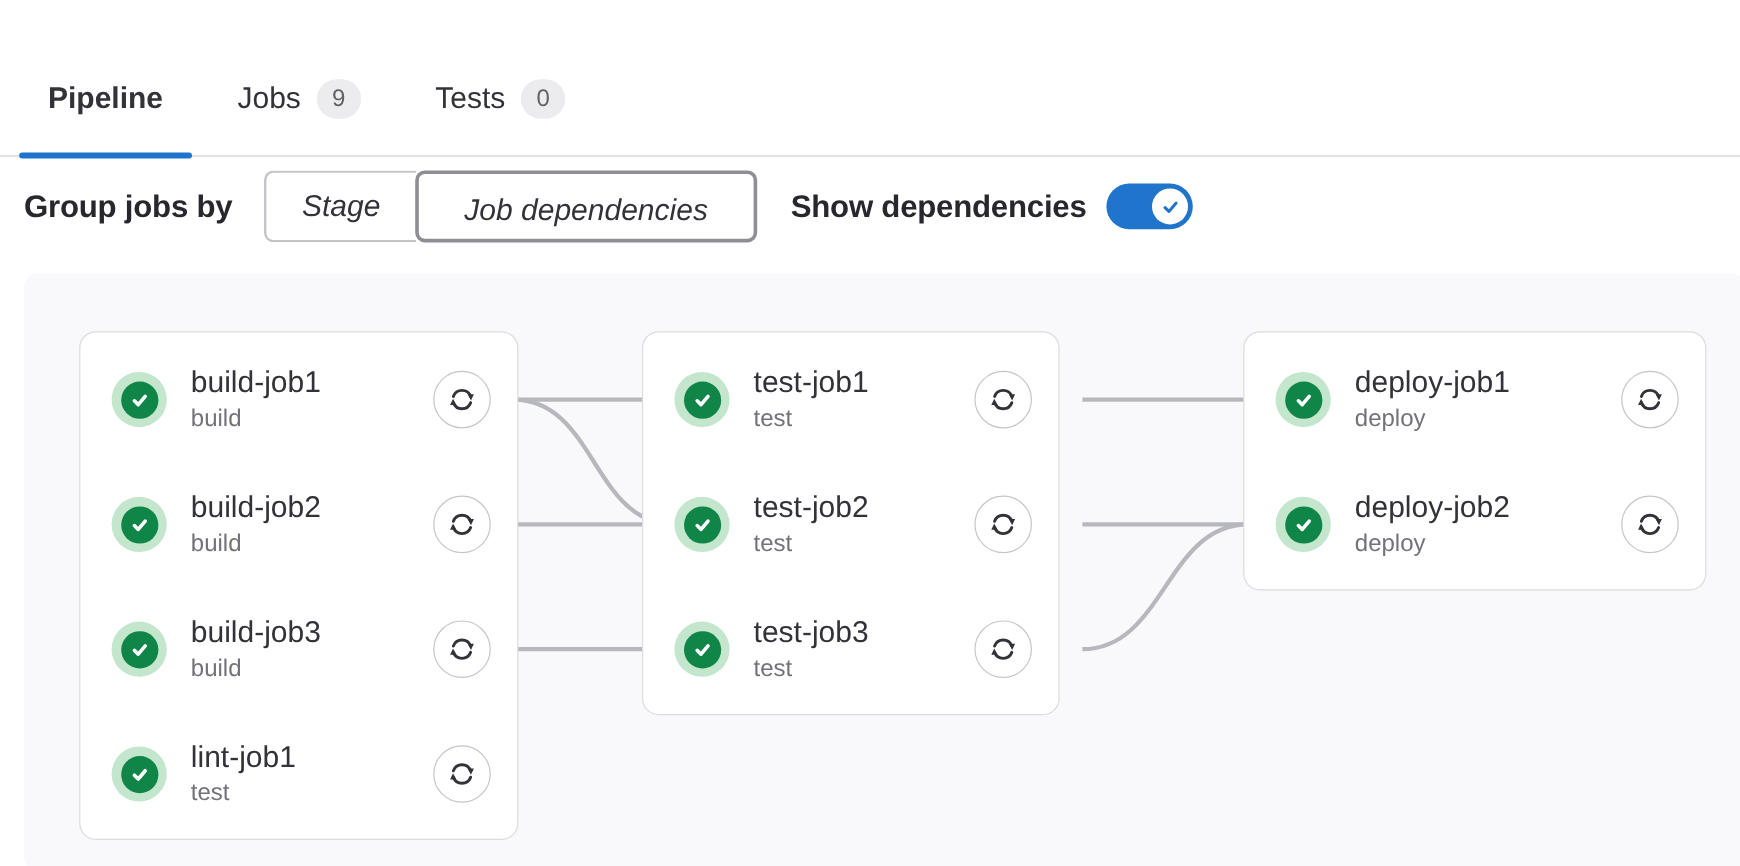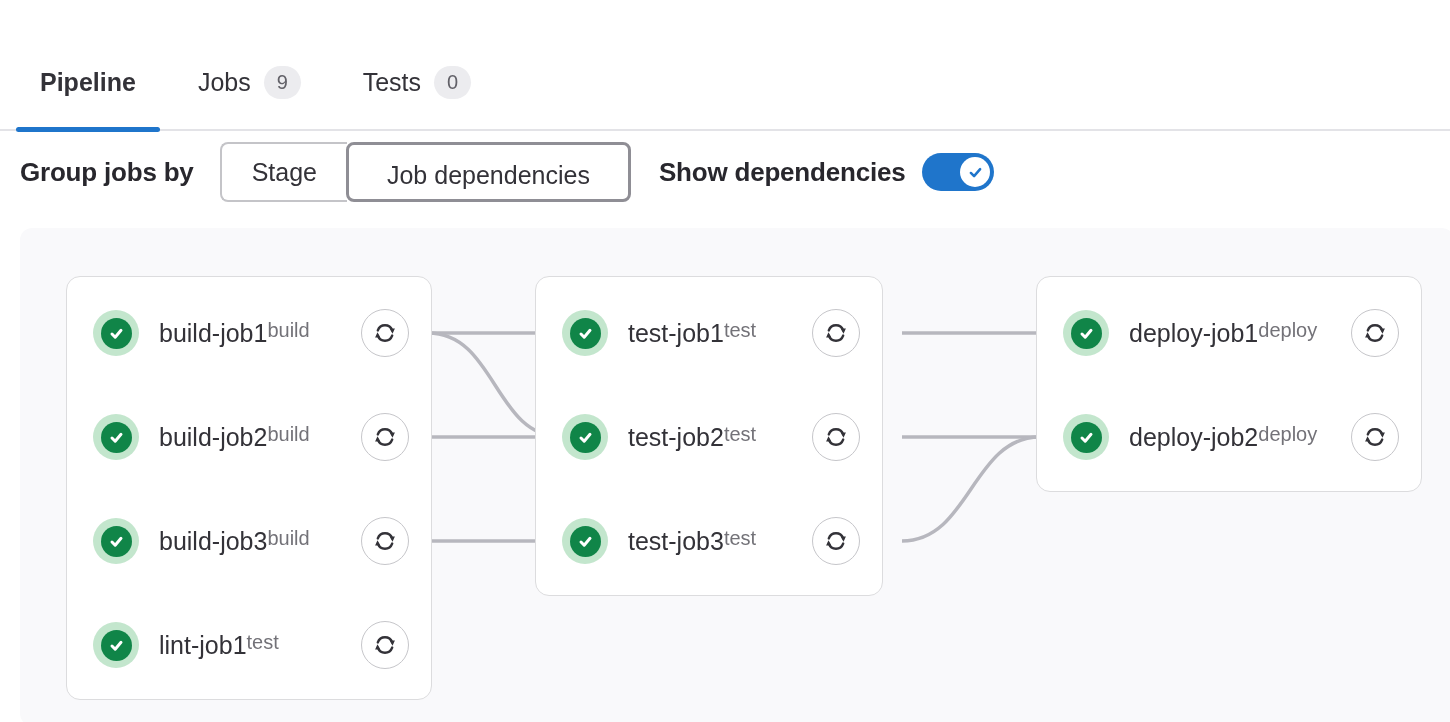--- a/index.html
+++ b/index.html
@@ -80,20 +80,21 @@
   .segmented{display:flex;margin-left:26px;}
   .seg{
     height:60px;
     padding:0 30px;
     font-size:25px;
     font-family:inherit;
     color:var(--text-dark);
     background:#fff;
     border:2px solid #c4c4c8;
     cursor:pointer;
+    font-style:italic;
   }
   .seg.first{border-radius:8px 0 0 8px;border-right:none;}
   .seg.selected{
     border:3px solid #8f8e95;
     border-radius:8px;
     padding:16px 38px;
     margin-left:-1px;
     z-index:1;
   }
   .show-label{margin-left:28px;}
@@ -147,20 +148,21 @@
   }
   .status-inner{
     width:31px;height:31px;
     border-radius:50%;
     background:var(--green);
     display:flex;align-items:center;justify-content:center;
   }
   .job-text{
     margin-left:20px;
     display:flex;
+    flex-direction:column;
     min-width:0;
     justify-content:space-between;
   }
   .job-name{font-size:25px;line-height:33px;color:var(--text-dark);cursor:pointer;}
   .job-stage{font-size:20px;line-height:27px;color:var(--text-gray);}
   .retry-btn{
     margin-left:auto;
     width:48px;height:48px;
     border-radius:50%;
     border:1.8px solid #c6c6ca;

